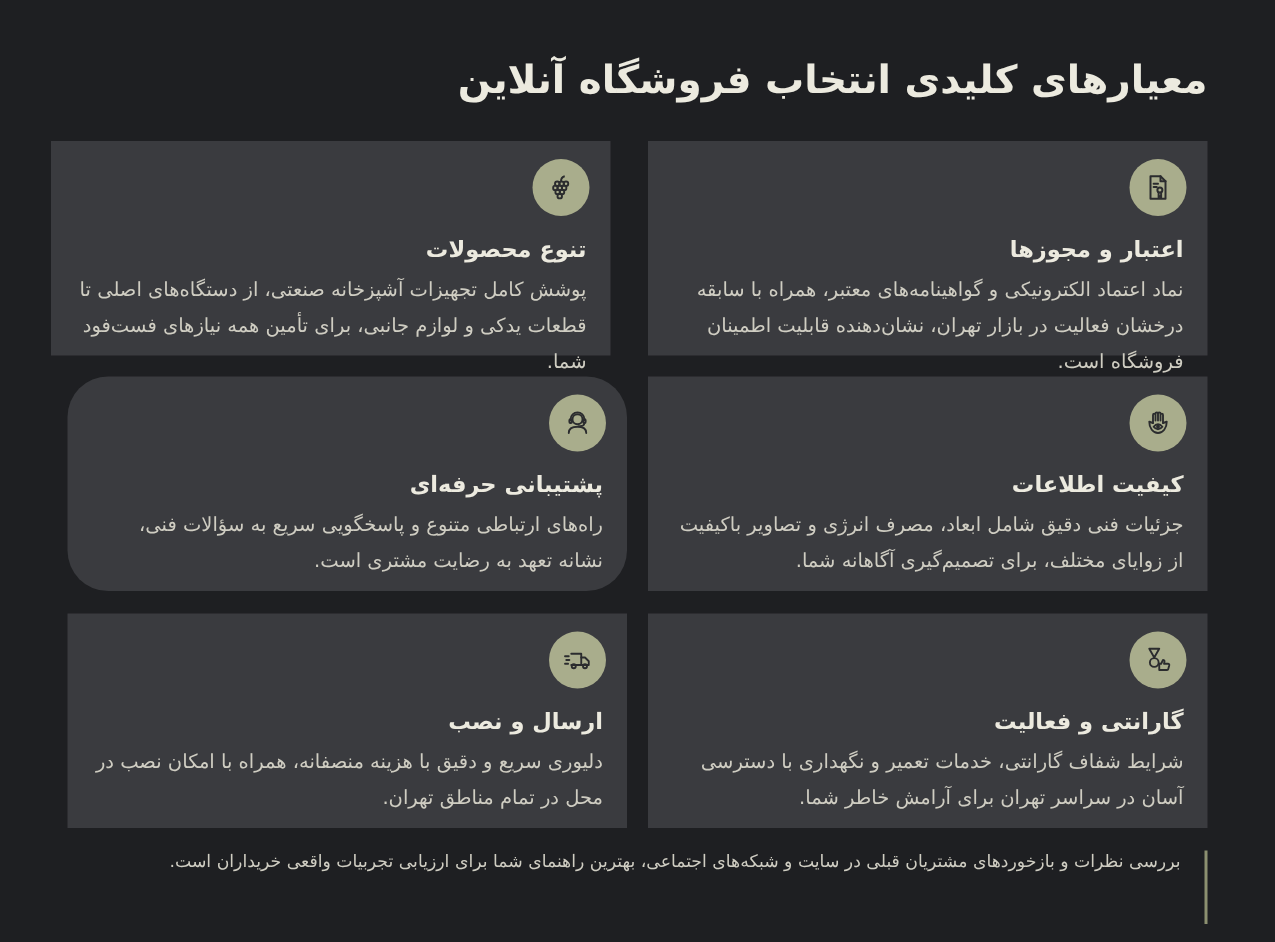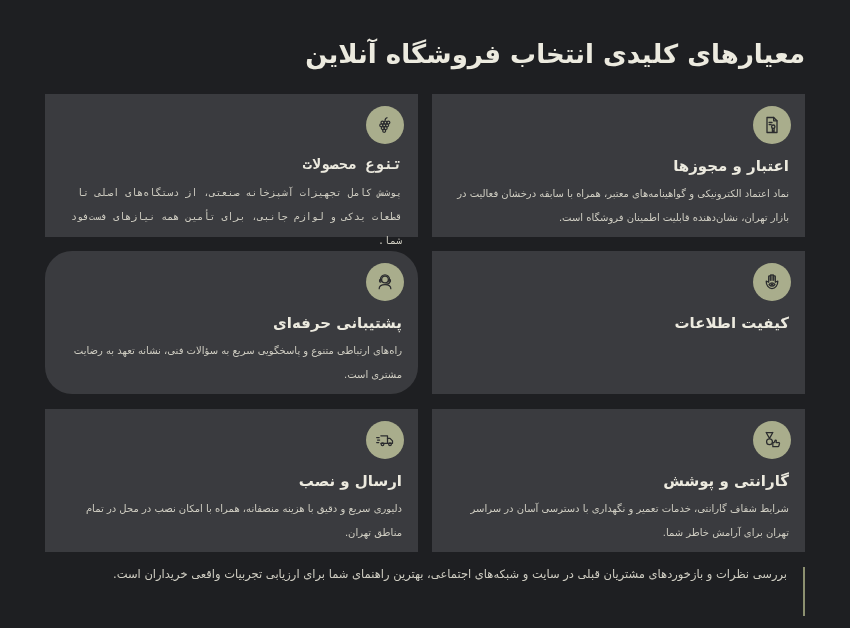--- a/index.html
+++ b/index.html
@@ -28,35 +28,35 @@
     display:flex; align-items:center; justify-content:center;
   }
   .icon-circle svg { width:20px; height:20px; }
   .card-title {
     position:absolute; right:16px; top:62px;
     font-size:15px; font-weight:bold; color:#eceadf;
     margin:0; white-space:nowrap; line-height:20px;
   }
   .card-desc {
     position:absolute; right:16px; left:14px; top:88px;
-    font-size:10px; color:#cfcdc2; line-height:24px;
+    font-size:13px; color:#cfcdc2; line-height:24px;
     margin:0;
   }
   .footer {
     position:absolute; right:45px; left:100px; top:567px; height:49px;
     border-right:2px solid #8c9070;
     box-sizing:border-box;
     padding-right:16px;
     display:flex; 
   }
   .footer-text {
     font-size:11.5px; color:#cfcdc2; white-space:nowrap; margin:0;
   }
   #c0 { right:45px; top:94px; }
-  #c1 { right:432px; top:94px;font-family:Liberation Mono, monospace; }
+  #c1 { right:443px; top:94px; }
   #c2 { right:45px; top:251px;margin-left:44px; }
   #c3 { right:432px; top:251px;border-radius:27px; }
   #c4 { right:45px; top:409px; }
   #c5 { right:432px; top:409px; }
 </style>
 </head>
 <body>
 
 <h1 class="title">معیارهای کلیدی انتخاب فروشگاه آنلاین</h1>
 
@@ -97,20 +97,21 @@
 <div class="card" id="c2">
   <div class="icon-circle">
     <svg viewBox="0 0 24 24" fill="none" stroke="#2b2c2e" stroke-width="1.5" stroke-linecap="round" stroke-linejoin="round">
       <path d="M8 12V5.5a1 1 0 0 1 2 0V10M10 10V4.5a1 1 0 0 1 2 0V10M12 10V4.5a1 1 0 0 1 2 0V10M14 10V5.5a1 1 0 0 1 2 0V12"></path>
       <path d="M5 11l3 1M19 11l-3 1M5 11c0 5 3 9 7 9s7-4 7-9"></path>
       <path d="M8.5 15c1-1.3 2.2-2 3.5-2s2.5.7 3.5 2c-1 1.3-2.2 2-3.5 2s-2.5-.7-3.5-2z"></path>
       <circle cx="12" cy="15" r="0.8" fill="#2b2c2e"></circle>
     </svg>
   </div>
   <h3 class="card-title">کیفیت اطلاعات</h3>
+  <p class="card-desc">جزئیات فنی دقیق شامل ابعاد، مصرف انرژی و تصاویر باکیفیت از زوایای مختلف، برای تصمیم‌گیری آگاهانه شما.</p>
 </div>
 
 <div class="card" id="c3">
   <div class="icon-circle">
     <svg viewBox="0 0 24 24" fill="none" stroke="#2b2c2e" stroke-width="1.5" stroke-linecap="round" stroke-linejoin="round">
       <circle cx="12" cy="9" r="4"></circle>
       <path d="M6.5 10V9a5.5 5.5 0 0 1 11 0v1"></path>
       <rect x="5.5" y="9" width="2" height="3" rx="0.8"></rect>
       <rect x="16.5" y="9" width="2" height="3" rx="0.8"></rect>
       <path d="M17.5 12c0 1.5-1.5 2.5-3.5 2.5h-1"></path>
@@ -122,21 +123,21 @@
 </div>
 
 <div class="card" id="c4">
   <div class="icon-circle">
     <svg viewBox="0 0 24 24" fill="none" stroke="#2b2c2e" stroke-width="1.5" stroke-linecap="round" stroke-linejoin="round">
       <path d="M5 3l4 7M13 3l-4 7M5 3h8"></path>
       <circle cx="9" cy="14" r="3.5"></circle>
       <path d="M13 20v-5h1.5l1.5-3c.8 0 1.3.5 1.2 1.3L16.8 15H20a1 1 0 0 1 1 1.2l-.8 3a1 1 0 0 1-1 .8z"></path>
     </svg>
   </div>
-  <h3 class="card-title">گارانتی و پوشش</h3>
+  <h3 class="card-title">گارانتی و فعالیت</h3>
   <p class="card-desc">شرایط شفاف گارانتی، خدمات تعمیر و نگهداری با دسترسی آسان در سراسر تهران برای آرامش خاطر شما.</p>
 </div>
 
 <div class="card" id="c5">
   <div class="icon-circle">
     <svg viewBox="0 0 24 24" fill="none" stroke="#2b2c2e" stroke-width="1.5" stroke-linecap="round" stroke-linejoin="round">
       <path d="M7 7h8v9H7"></path>
       <path d="M15 10h3l3 3v3h-6"></path>
       <circle cx="9" cy="17" r="1.6"></circle>
         <circle cx="18" cy="17" r="1.6"></circle>

